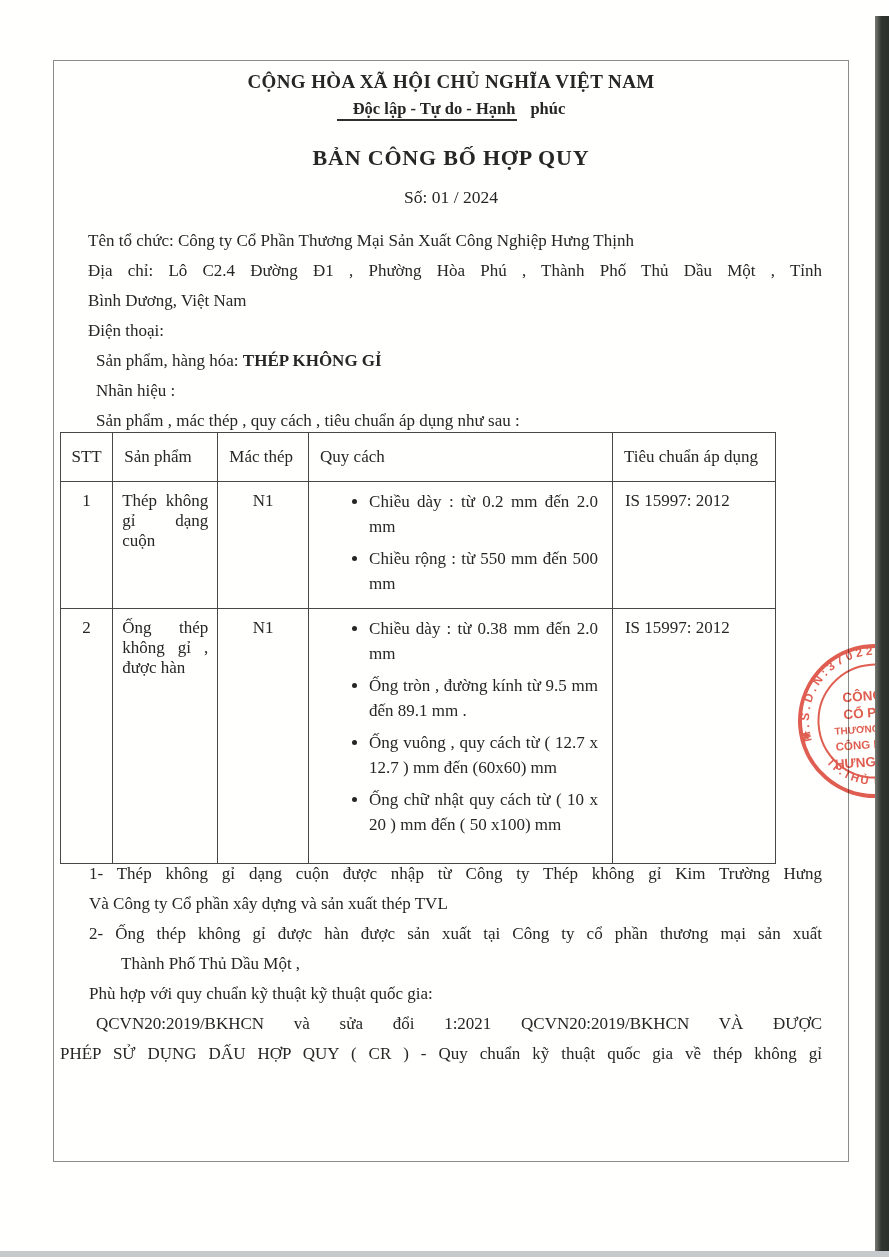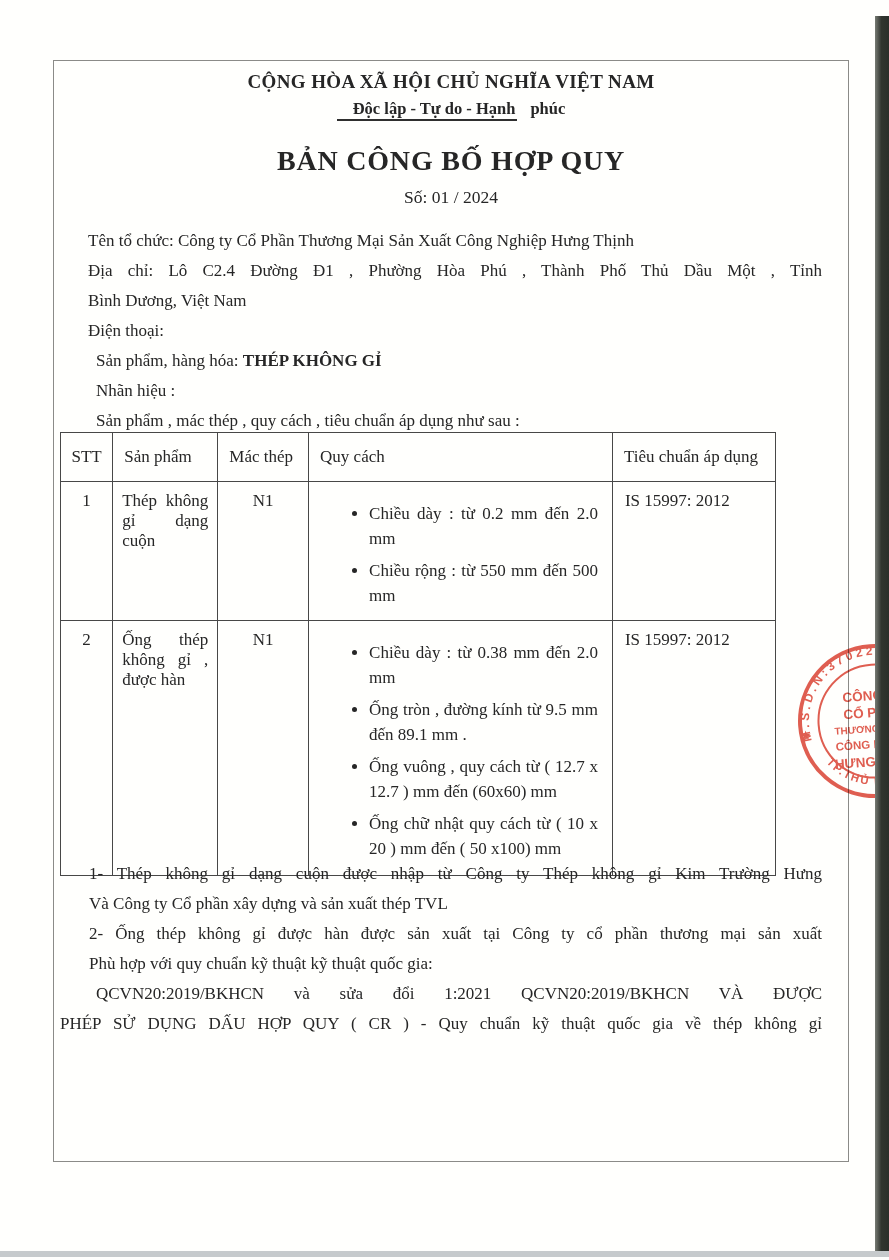--- a/index.html
+++ b/index.html
@@ -18,41 +18,41 @@
   
   .frame{position:absolute;left:53px;top:60px;width:794px;height:1100px;
     border:1.3px solid #8b8b88;}
   .center{text-align:center;}
   .nat-title{position:absolute;left:0;top:10px;width:100%;
     font-size:19px;font-weight:bold;letter-spacing:.4px;}
   .motto{position:absolute;left:0;top:38px;width:100%;font-size:16.5px;font-weight:bold;}
   .motto .u{border-bottom:2.2px solid #2f2f2f;padding:0 2px 1px 16px;}
   .motto .tail{margin-left:13px;}
   .doc-title{position:absolute;left:0;top:84px;width:100%;
-    font-size:28px;font-weight:bold;letter-spacing:.8px;}
+    font-size:22px;font-weight:bold;letter-spacing:.8px;}
   .doc-no{position:absolute;left:0;top:126px;width:100%;font-size:17.5px;}
   
   .info{position:absolute;left:34px;top:165px;width:734px;font-size:17px;line-height:30px;}
   .info p{margin:0;}
   .jline{text-align:justify;text-align-last:justify;}
   .ind8{padding-left:8px;}
   .bold{font-weight:bold;}
   
   .spec-table{position:absolute;left:6px;top:371px;border-collapse:collapse;
     table-layout:fixed;width:716px;font-size:17px;}
   .spec-table th,.spec-table td{border:1.4px solid #474747;vertical-align:top;}
   .spec-table thead th{height:44px;vertical-align:middle;font-weight:normal;
     text-align:left;padding:2px 6px 2px 11px;}
   .spec-table thead th.cc{text-align:center;padding:2px 2px;}
   .spec-table td{padding:9px 8px;}
   .c-stt{text-align:center;}
   .c-sp{text-align:justify;padding:9px 9px !important;margin-left:33px;}
   .c-mt{text-align:center;}
   .c-qc{padding:4px 4px !important;}
-  .c-qc ul{margin:16px 0 0 0;padding:0 10px 0 56px;list-style:disc;}
+  .c-qc ul{margin:4px 0 0 0;padding:0 10px 0 56px;list-style:disc;}
   .c-qc li{text-align:justify;line-height:24.5px;margin-bottom:8px;}
   .c-tc{padding:9px 6px 9px 12px !important;}
   .r1 td{height:96px;}
   .r2 td{height:236px;}
   
   .notes{position:absolute;left:6px;top:798px;width:762px;font-size:17px;line-height:30px;}
   .notes div{margin:0;}
   .ind{padding-left:29px;}
   .hang{padding-left:61px;}
   .cind{text-indent:36px;}
@@ -130,20 +130,21 @@
           </td>
           <td class="c-tc">IS 15997: 2012</td>
         </tr>
       </tbody>
     </table>
 
     <div class="notes">
       <div class="ind jline">1-  Thép không gỉ dạng cuộn được nhập từ Công ty Thép không gỉ Kim Trường Hưng</div>
       <div class="ind">Và Công ty Cổ phần xây dựng và sản xuất thép TVL</div>
       <div class="ind jline">2-  Ống thép không gỉ được hàn được sản xuất tại Công ty cổ phần thương mại sản xuất</div>
+      <div class="hang">Thành Phố Thủ Dầu Một ,</div>
       <div class="ind">Phù hợp với quy chuẩn kỹ thuật kỹ thuật quốc gia:</div>
       <div class="cind jline">QCVN20:2019/BKHCN và sửa đổi 1:2021 QCVN20:2019/BKHCN VÀ ĐƯỢC</div>
       <div class="jline">PHÉP SỬ DỤNG DẤU HỢP QUY ( CR ) -  Quy chuẩn kỹ thuật quốc gia về thép không gỉ</div>
     </div>
 
   </div>
 
   <svg class="stamp" viewBox="0 0 170 170" width="170" height="170">
     <defs>
       <path id="arcTop" d="M 21.3 102 A 66 66 0 1 1 148.7 102" fill="none"></path>

